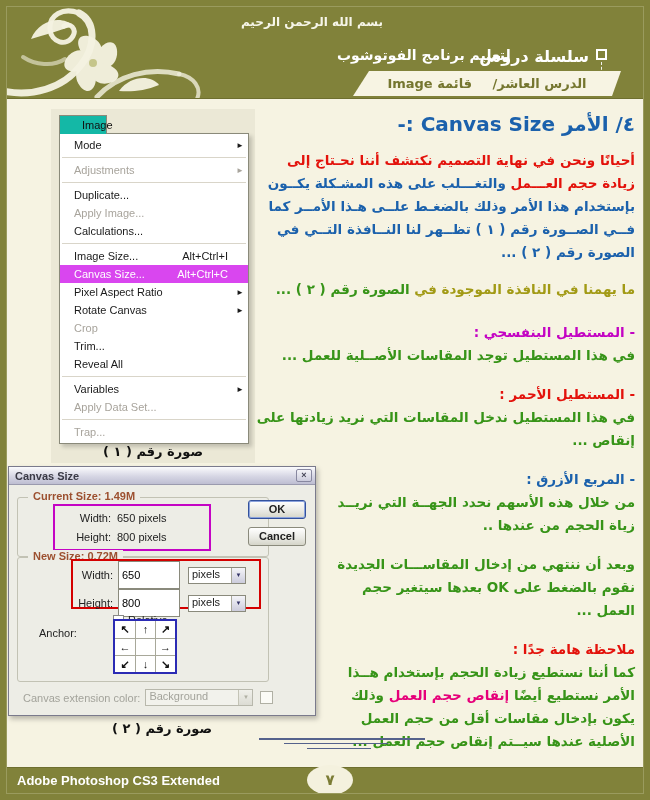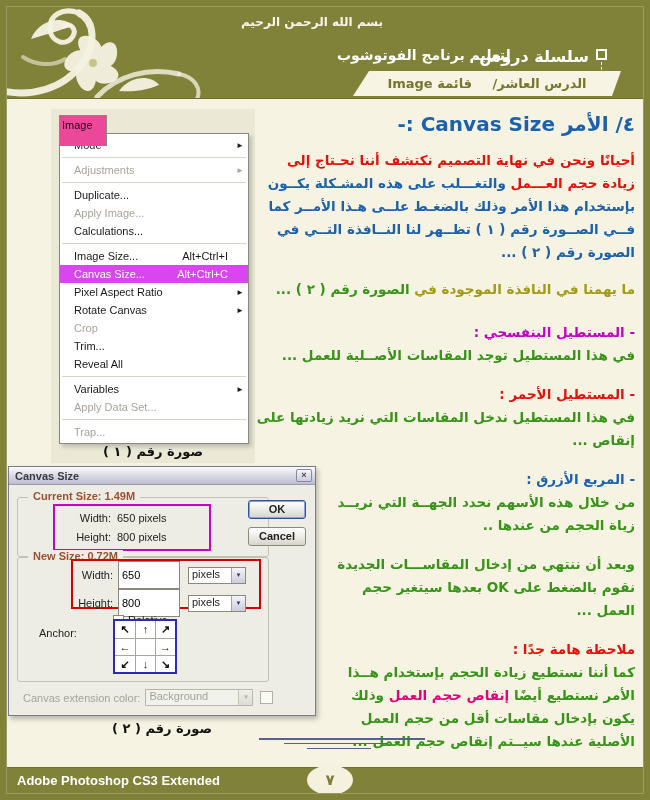--- a/index.html
+++ b/index.html
@@ -22,23 +22,23 @@
           border-right:1px dashed #fff; border-bottom:1px dashed #fff; opacity:.9; }
   .tagline { position:absolute; left:330px; top:40px; color:#fff; font-weight:bold; font-size:14px; }
   .banner { position:absolute; left:346px; top:64px; width:268px; height:25px; background:#f7f4e3;
             clip-path:polygon(16px 0,100% 0,calc(100% - 9px) 100%,0 100%);
             direction:rtl; text-align:center; font-weight:bold; font-size:13px;
             color:#75762f; line-height:25px; }
   .banner .b1 { margin-left:16px; }
 
   
   .menushot { position:absolute; left:44px; top:102px; width:204px; height:354px; background:#ebe8d6; }
-  .menutab { position:absolute; left:52px; top:108px; width:48px; height:31px; background:#ec4899;
+  .menutab { position:absolute; left:52px; top:108px; width:48px; height:19px; background:#14b8a6;
              border:1px solid #8a8a7a; border-bottom:none; z-index:2;
-             font:11px "Liberation Sans",sans-serif; padding:3px 0 0 2px; color:#111; }
+             font:11px "Liberation Sans",sans-serif; padding:3px 0 0 22px; color:#111; }
   .xpmenu { position:absolute; left:52px; top:126px; width:190px; background:#fff;
             border:1px solid #8a8a7a; padding:2px 0; box-shadow:3px 3px 4px rgba(0,0,0,.18);
             font:11px "Liberation Sans",sans-serif; color:#1a1a1a; z-index:1; }
   .mi { position:relative; height:18px; line-height:18px; padding:0 18px 0 14px; white-space:nowrap; }
   .mi .sc { position:absolute; right:20px; }
   .mi .arr { position:absolute; right:4px; font-size:8px; top:1px; }
   .mi.disabled { color:#a8a49c; }
   .mi.sel { background:#d946ef; color:#fff; }
   .msep { height:1px; background:#d9d5c9; margin:3px 2px; }
   .cap1 { position:absolute; left:44px; top:437px; width:204px; text-align:center;

